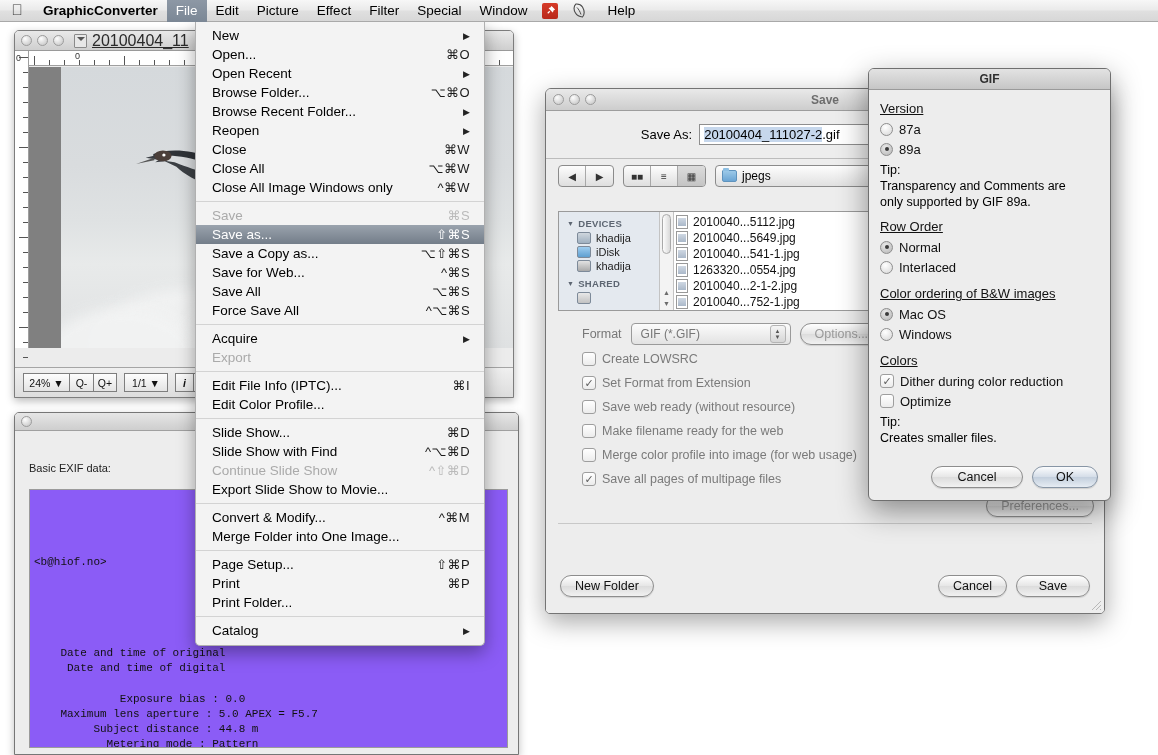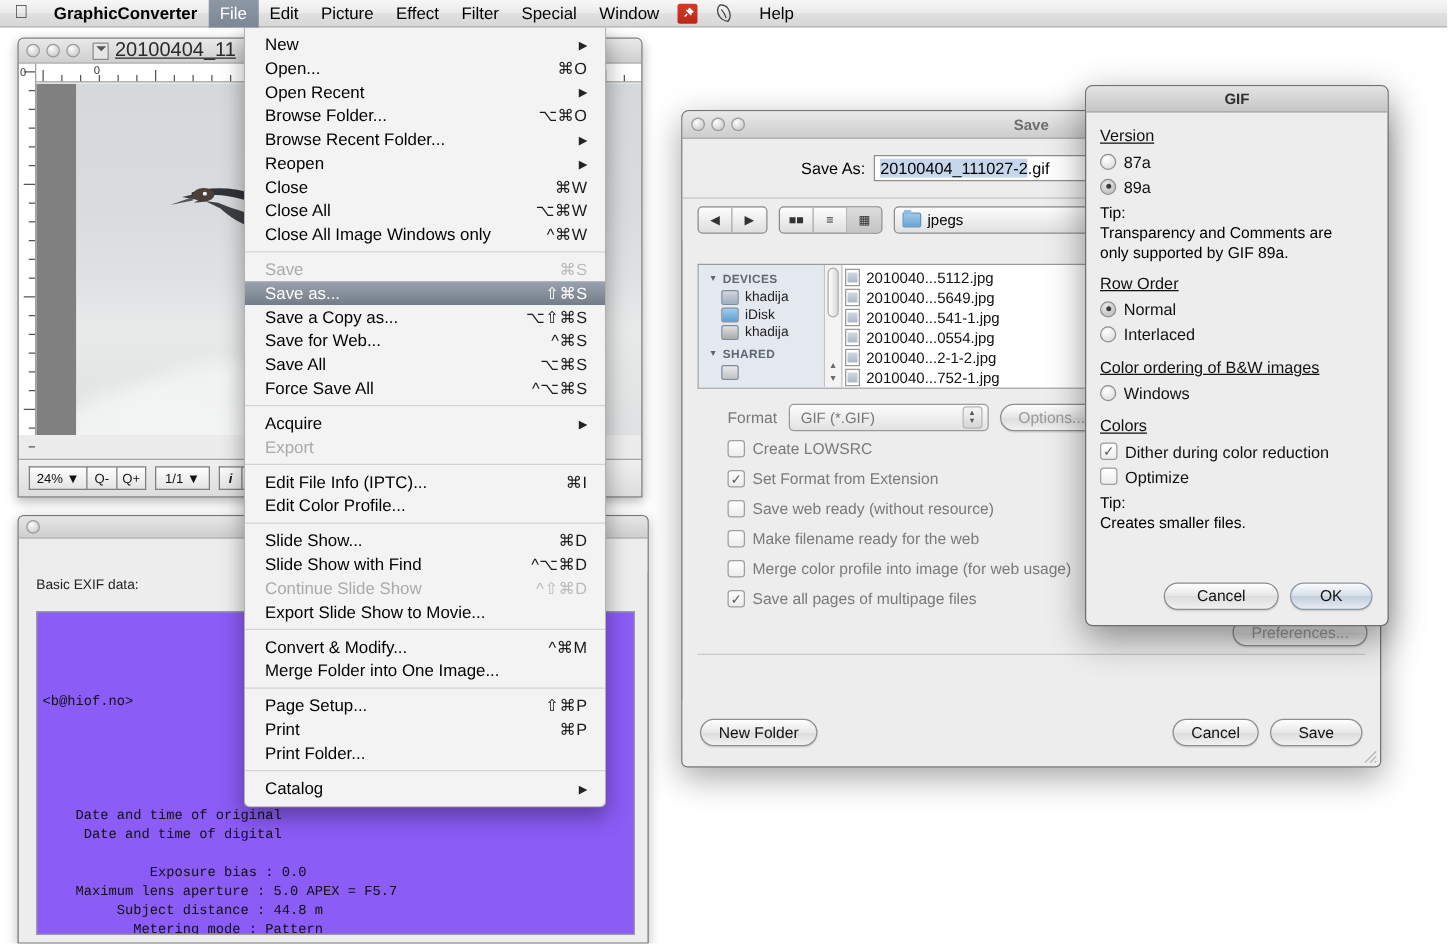--- a/index.html
+++ b/index.html
@@ -468,21 +468,21 @@
           <div class="frow">
             <span class="fico"></span>
             <span>2010040...5649.jpg</span>
           </div>
           <div class="frow">
             <span class="fico"></span>
             <span>2010040...541-1.jpg</span>
           </div>
           <div class="frow">
             <span class="fico"></span>
-            <span>2010040...0554.jpg</span>
+            <span>1263320...0554.jpg</span>
           </div>
           <div class="frow">
             <span class="fico"></span>
             <span>2010040...2-1-2.jpg</span>
           </div>
           <div class="frow">
             <span class="fico"></span>
             <span>2010040...752-1.jpg</span>
           </div>
         </div>
@@ -575,20 +575,24 @@
           <span class="rlab">Normal</span>
         </div>
         <div class="radio-row">
           <span class="radio"></span>
           <span class="rlab">Interlaced</span>
         </div>
       </div>
 
       <div class="gsec">
         <div class="ghead">Color ordering of B&amp;W images</div>
+        <div class="radio-row">
+          <span class="radio on"></span>
+          <span class="rlab">Mac OS</span>
+        </div>
         <div class="radio-row">
           <span class="radio"></span>
           <span class="rlab">Windows</span>
         </div>
       </div>
 
       <div class="gsec">
         <div class="ghead">Colors</div>
         <div class="radio-row">
           <span class="cbox">✓</span>

